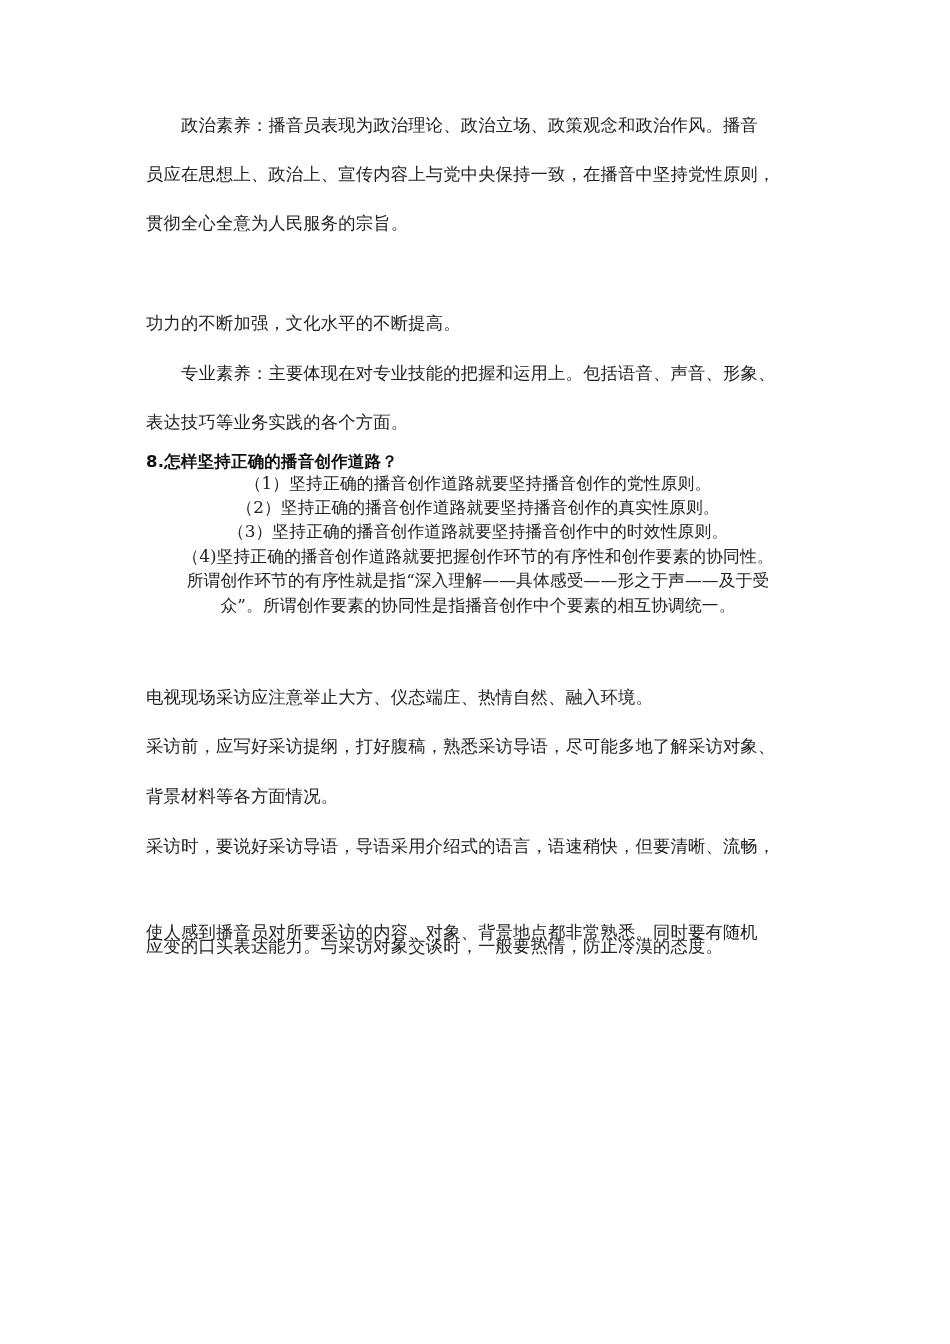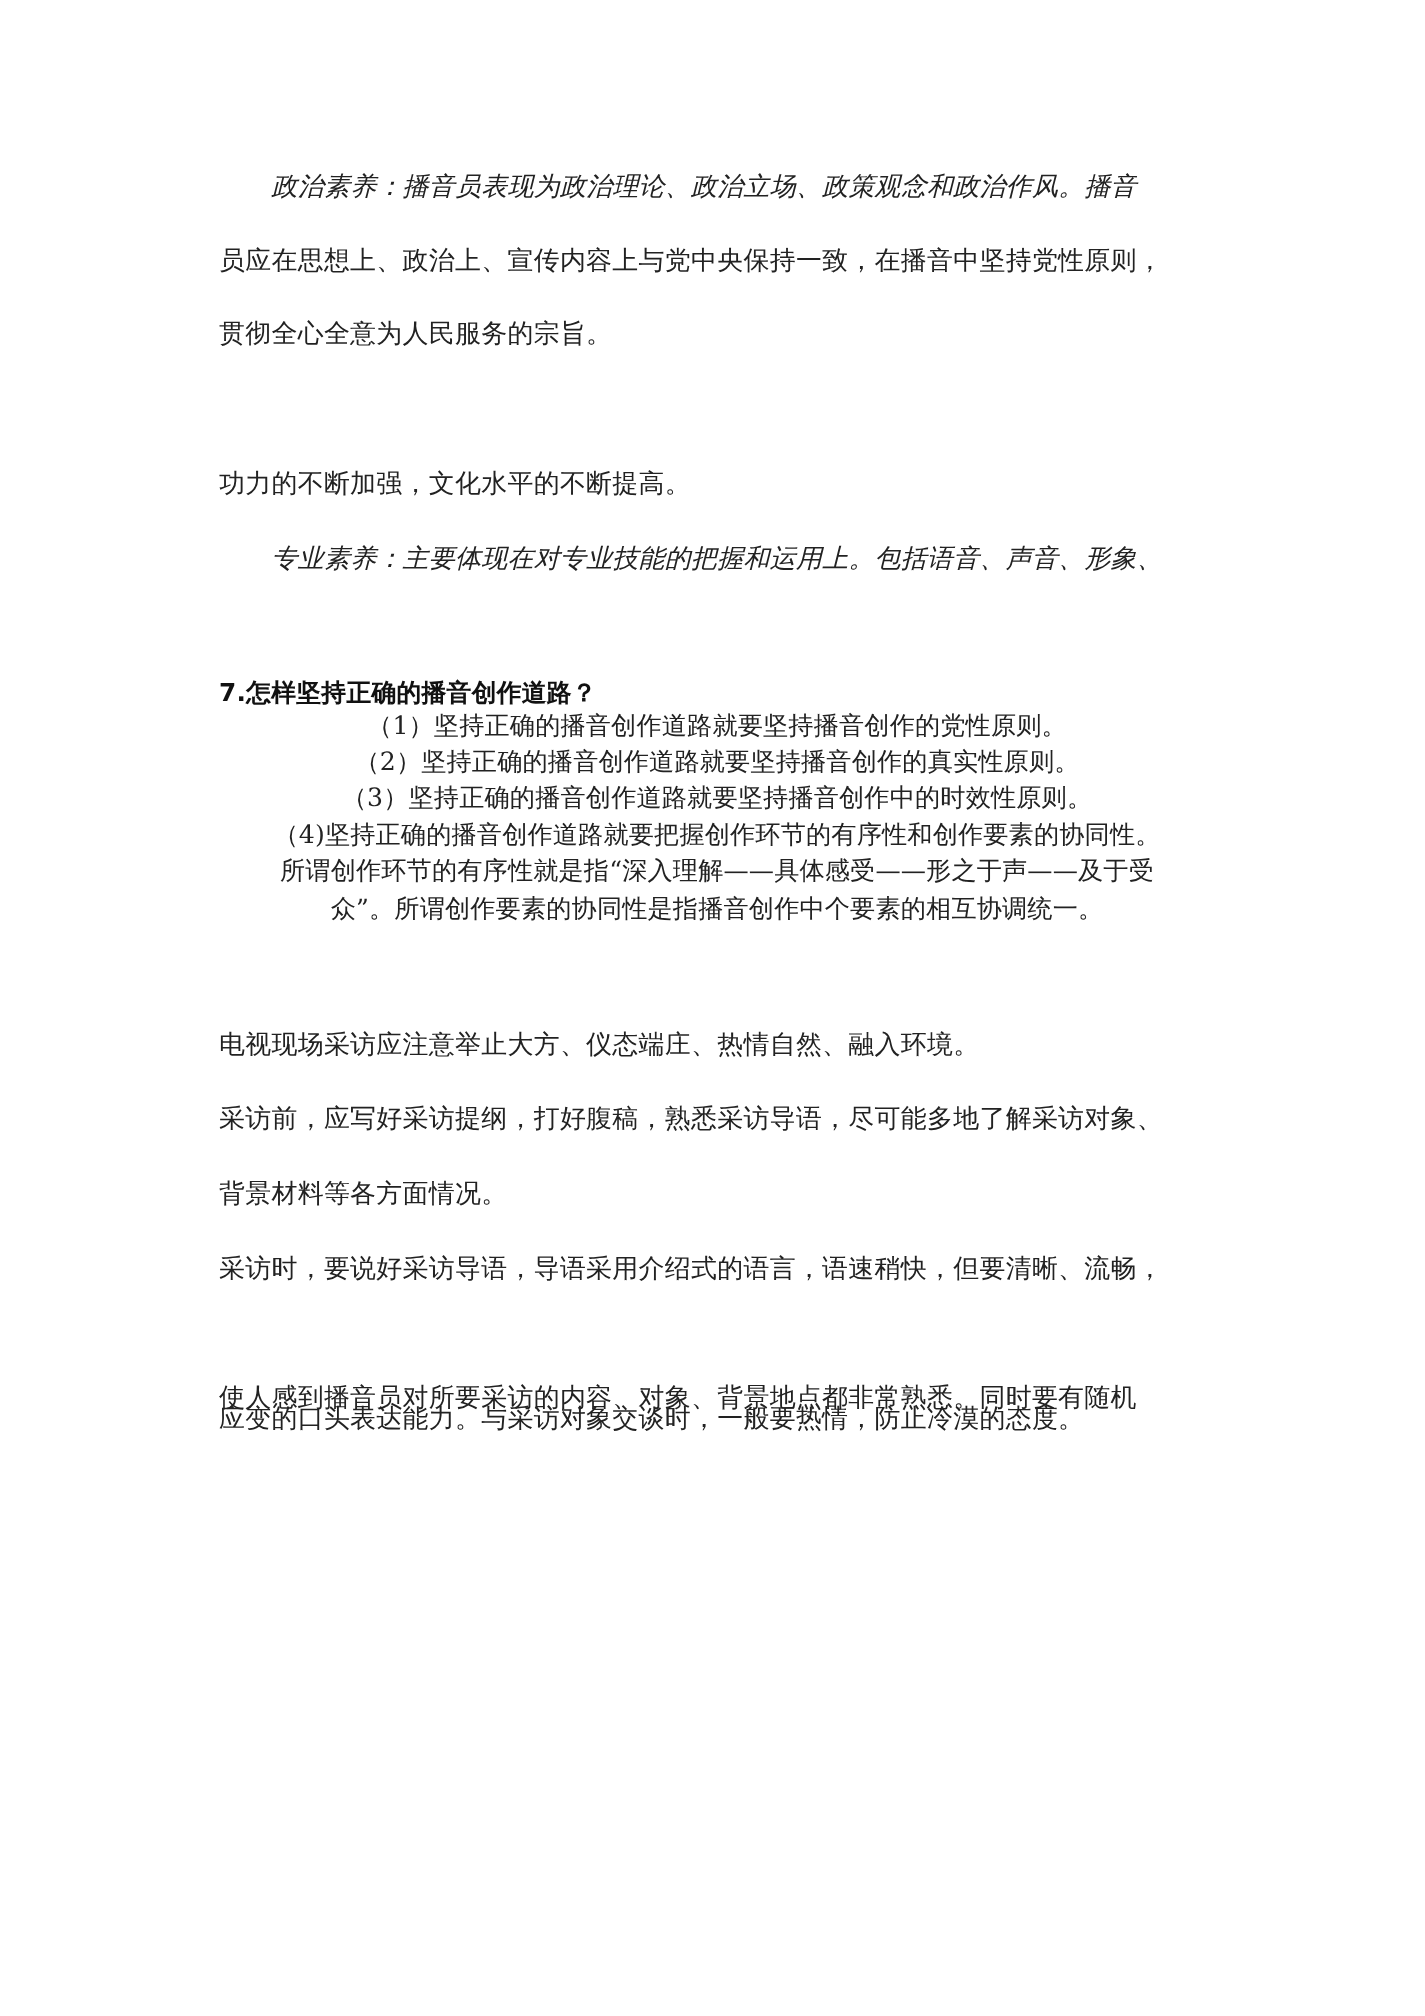--- a/index.html
+++ b/index.html
@@ -24,21 +24,21 @@
     .line {
       position: absolute;
       left: 146px;
       width: 664px;
       white-space: nowrap;
       font-size: 17.3px;
       line-height: 22px;
       letter-spacing: 0.2px;
       color: #222;
     }
-    .indent { left: 181px; font-style: italic; }
+    .indent { left: 181px; }
     .heading {
       font-weight: bold;
       font-family: "DejaVu Sans", "Liberation Sans", sans-serif;
       font-size: 16.5px;
       color: #111;
     }
     .tight {
       font-size: 16.8px;
       letter-spacing: 0.1px;
       text-align: center;
@@ -49,22 +49,23 @@
 
 <div class="page">
 
   <div class="line indent" style="top:114px">政治素养：播音员表现为政治理论、政治立场、政策观念和政治作风。播音</div>
   <div class="line" style="top:163px">员应在思想上、政治上、宣传内容上与党中央保持一致，在播音中坚持党性原则，</div>
   <div class="line" style="top:212px">贯彻全心全意为人民服务的宗旨。</div>
 
   <div class="line" style="top:312px">功力的不断加强，文化水平的不断提高。</div>
 
   <div class="line indent" style="top:362px">专业素养：主要体现在对专业技能的把握和运用上。包括语音、声音、形象、</div>
+  <div class="line" style="top:411px">表达技巧等业务实践的各个方面。</div>
 
-  <div class="line heading" style="top:451px">7.怎样坚持正确的播音创作道路？</div>
+  <div class="line heading" style="top:451px">8.怎样坚持正确的播音创作道路？</div>
   <div class="line tight" style="top:472px">（1）坚持正确的播音创作道路就要坚持播音创作的党性原则。</div>
   <div class="line tight" style="top:496px">（2）坚持正确的播音创作道路就要坚持播音创作的真实性原则。</div>
   <div class="line tight" style="top:520px">（3）坚持正确的播音创作道路就要坚持播音创作中的时效性原则。</div>
   <div class="line tight" style="top:545px">（4)坚持正确的播音创作道路就要把握创作环节的有序性和创作要素的协同性。</div>
   <div class="line tight" style="top:569px">所谓创作环节的有序性就是指“深入理解——具体感受——形之于声——及于受</div>
   <div class="line tight" style="top:594px">众”。所谓创作要素的协同性是指播音创作中个要素的相互协调统一。</div>
 
 
   <div class="line" style="top:686px">电视现场采访应注意举止大方、仪态端庄、热情自然、融入环境。</div>
 

